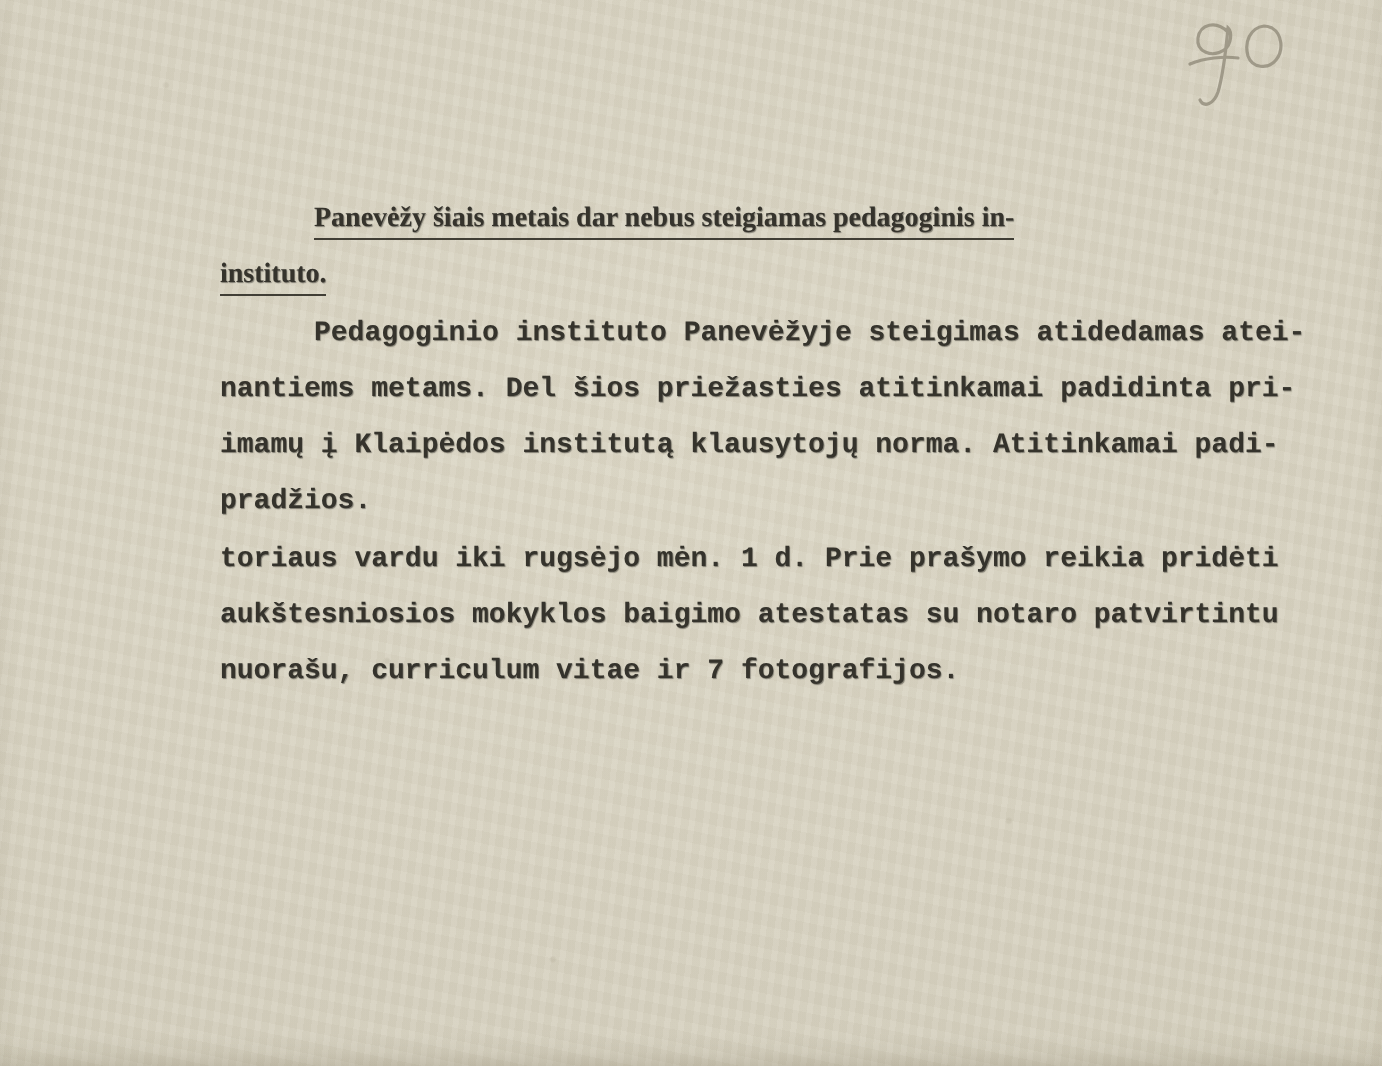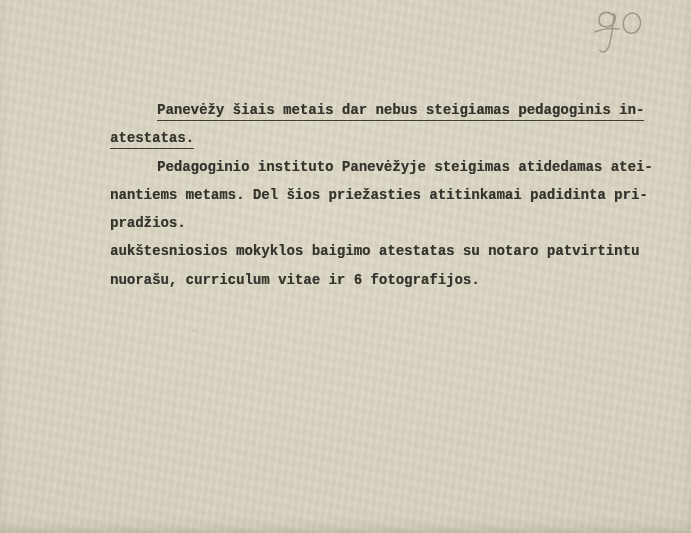--- a/index.html
+++ b/index.html
@@ -54,20 +54,21 @@
     white-space: nowrap;
   }
   .line {
     height: 28.3px;
     line-height: 28.3px;
   }
   .indent { padding-left: 47px; }
   .u span {
     border-bottom: 1.6px solid rgba(48,45,38,0.9);
     padding-bottom: 2px;
+    font-family: Liberation Serif, serif;
   }
 
   
   .pencil {
     position: absolute;
     left: 588px;
     top: 2px;
     width: 80px;
     height: 58px;
     opacity: 0.75;
@@ -81,19 +82,21 @@
 <svg class="pencil" viewBox="0 0 80 58" aria-hidden="true">
   <g fill="none" stroke="#8d8776" stroke-width="1.6" stroke-linecap="round">
     <path d="M26,14 C20,8 12,10 11,17 C10,24 18,27 24,23 C28,20 28,14 26,12 C25,22 24,34 21,44 C19,50 14,52 12,48"></path>
     <path d="M7,30 C14,27 24,26 31,27"></path>
     <path d="M44,11 C37,12 34,19 36,26 C38,32 46,33 50,28 C54,23 53,15 48,12 C46,11 45,11 44,11 Z"></path>
   </g>
 </svg>
 
 <div class="typed">
   <div class="line indent u"><span>Panevėžy šiais metais dar nebus steigiamas pedagoginis in-</span></div>
-  <div class="line u"><span>atestatas.</span></div>
+  <div class="line u"><span>instituto.</span></div>
   <div class="line indent"><span>Pedagoginio instituto Panevėžyje steigimas atidedamas atei-</span></div>
   <div class="line"><span>nantiems metams. Del šios priežasties atitinkamai padidinta pri-</span></div>
+  <div class="line"><span>imamų į Klaipėdos institutą klausytojų norma. Atitinkamai padi-</span></div>
   <div class="line"><span>pradžios.</span></div>
+  <div class="line"><span>toriaus vardu iki rugsėjo mėn. 1 d. Prie prašymo reikia pridėti</span></div>
   <div class="line"><span>aukštesniosios mokyklos baigimo atestatas su notaro patvirtintu</span></div>
-  <div class="line"><span>nuorašu, curriculum vitae ir 6 fotografijos.</span></div>
+  <div class="line"><span>nuorašu, curriculum vitae ir 7 fotografijos.</span></div>
 </div>
 
 </body></html>

